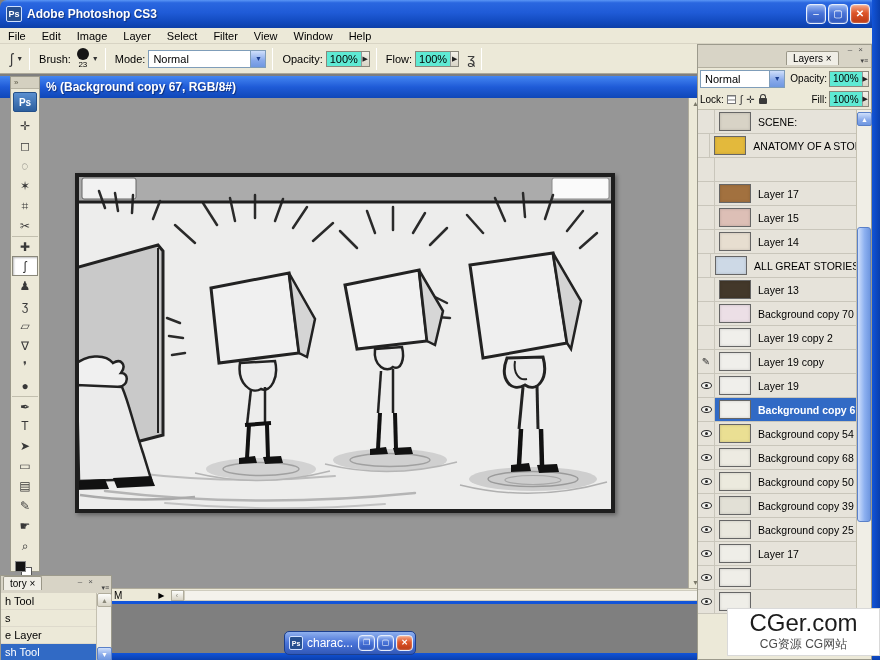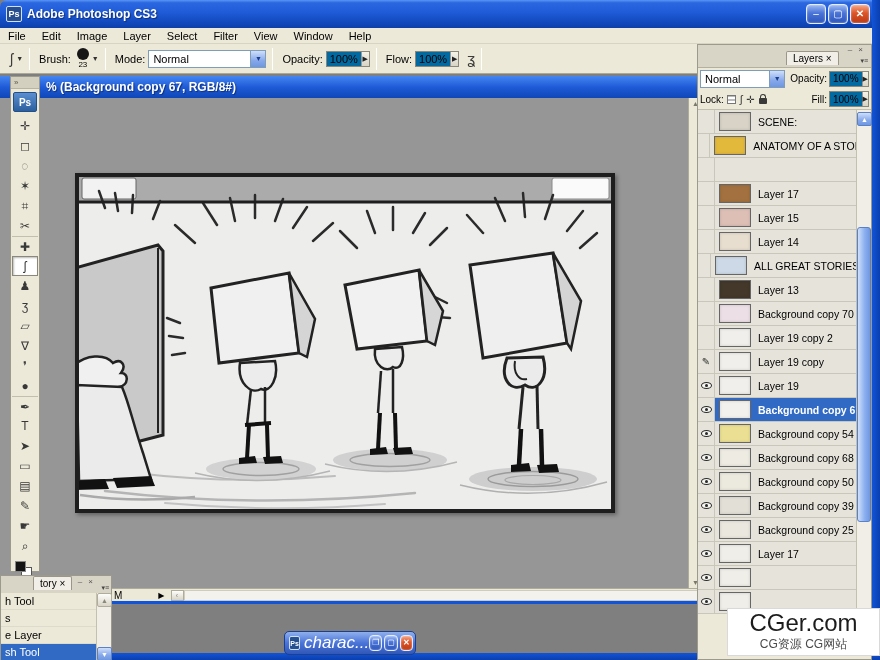--- a/index.html
+++ b/index.html
@@ -35,21 +35,21 @@
   .opt-sep { width:1px; height:22px; background:#b6b2a4; border-right:1px solid #fff; margin:0 6px; }
   .tool-preset { display:flex; align-items:center; gap:3px; margin-left:10px; }
   .glyph { color:#3c3c3c; }
   .dd-arrow-sm { font-size:7px; color:#333; }
   .brush-preview { display:flex; flex-direction:column; align-items:center; line-height:9px; margin:0 3px; }
   .brush-dot { width:12px; height:12px; background:#161616; border-radius:50%; }
   .brush-size { font-size:8px; }
   .xp-select { background:#fff; border:1px solid #7f9db9; height:18px; display:flex; align-items:center; }
   .xp-select .val { padding:0 4px; flex:1; }
   .xp-select .btn { width:15px; height:16px; background:linear-gradient(180deg,#cfdffb,#86a8ea 60%,#6f97e0); border-left:1px solid #7f9db9; color:#1a3d8f; font-size:7px; text-align:center; line-height:16px; }
-  .val-box { background:#0369a1; border:1px solid #8a887c; height:16px; display:flex; align-items:center; }
+  .val-box { background:#5eead4; border:1px solid #8a887c; height:16px; display:flex; align-items:center; }
   .val-box .v { padding:0 3px; flex:1; text-align:right; }
   .val-box .spin { width:10px; height:14px; font-size:7px; line-height:14px; text-align:center; color:#222; background:linear-gradient(180deg,#f4f2ea,#d8d4c6); border-left:1px solid #999; }
   .opt-label { margin:0 3px; }
 
   
   .toolbox { left:10px; top:76px; width:30px; height:496px; background:#ece9d8; border:1px solid #9c9a8c; z-index:20; }
   .toolbox .grip { height:12px; background:#d4d0c0; color:#5a5846; font-size:8px; line-height:11px; padding-left:3px; letter-spacing:-1px; border-bottom:1px solid #b8b4a4; }
   .toolbox .logo { width:24px; height:20px; margin:3px auto 4px auto; background:linear-gradient(180deg,#5a8fd0,#2c5f9e); color:#fff; font-weight:bold; font-size:10px; text-align:center; line-height:20px; border:1px solid #24508a; border-radius:2px; }
   .tool { width:26px; height:20px; margin:0 auto; display:flex; align-items:center; justify-content:center; font-size:12px; color:#383838; }
   .tool.divided { border-top:1px solid #c2bfae; }
@@ -79,21 +79,21 @@
   .hrow { height:17px; line-height:17px; padding-left:4px; border-bottom:1px solid #dedac c; border-bottom:1px solid #dedacc; width:97px; }
   .hrow.sel { background:#316ac5; color:#fff; }
   .vscroll-col { position:absolute; right:0; top:0; width:15px; height:68px; background:#f0eee6; border-left:1px solid #c4c0b0; }
   .sb-arrow { width:15px; height:14px; background:linear-gradient(180deg,#cfdffb,#86a8ea 60%,#6f97e0); border:1px solid #5a80c8; border-radius:2px; color:#fff; font-size:7px; text-align:center; line-height:13px; }
   .sb-arrow.flat { background:linear-gradient(180deg,#fdfdfb,#d8d4c6); color:#8a887a; border-color:#b0ac9c; }
 
   .charbar { left:284px; top:631px; width:132px; height:24px; border-radius:5px;
     background:linear-gradient(180deg,#8fb0ee 0%,#4a74d8 50%,#3158b8 100%); border:1px solid #1c3f8e;
     display:flex; align-items:center; z-index:30; }
   .charbar .dicon { width:14px; height:14px; margin:0 4px; background:#27508f; border:1px solid #cfe0ff; border-radius:2px; color:#fff; font-size:7px; font-weight:bold; text-align:center; line-height:13px; }
-  .charbar .dtitle { color:#fff; font-size:17px; flex:1;font-style:italic; }
+  .charbar .dtitle { color:#fff; font-size:12px; flex:1; }
   .charbar .xpbtn { width:17px; height:16px; line-height:14px; font-size:8px; margin-right:2px; }
 
   
   .layers { left:697px; top:44px; width:175px; height:616px; background:#ece9d8; border:1px solid #9c9a8c; z-index:25; }
   .layers .head { height:23px; background:#d8d4c6; position:relative; border-bottom:1px solid #b4b0a0; }
   .layers .head .tab { position:absolute; left:88px; top:6px; }
   .blendrow, .lockrow { display:flex; align-items:center; height:21px; padding:0 2px; }
   .lockrow { border-bottom:1px solid #c2bfae; }
   .lock-icons { display:flex; align-items:center; gap:4px; margin-left:3px; }
   .checker8 { width:9px; height:9px; border:1px solid #777;
@@ -376,21 +376,21 @@
         <span>⌕</span>
       </div>
       </div>
     <div style="position:relative;height:26px;margin-top:3px;">
       <div style="position:absolute;left:10px;top:8px;width:11px;height:11px;background:#fff;border:1px solid #555;"></div>
       <div style="position:absolute;left:4px;top:2px;width:11px;height:11px;background:#141414;border:1px solid #888;"></div>
     </div>
   </div>
 
   <div class="abs history">
-    <div class="panelhead" style="height:17px;padding-left:30px;">
+    <div class="panelhead" style="height:17px;">
       <span class="tab" style="margin-left:2px;">tory ×</span>
       <span class="mini-ctl" style="right:16px;top:1px;">– ×</span>
       <span class="flyout" style="right:2px;top:8px;">▾≡</span>
     </div>
     <div class="items">
       <div>
 
       <div class="hrow">
           <span>h Tool</span>
         </div>

